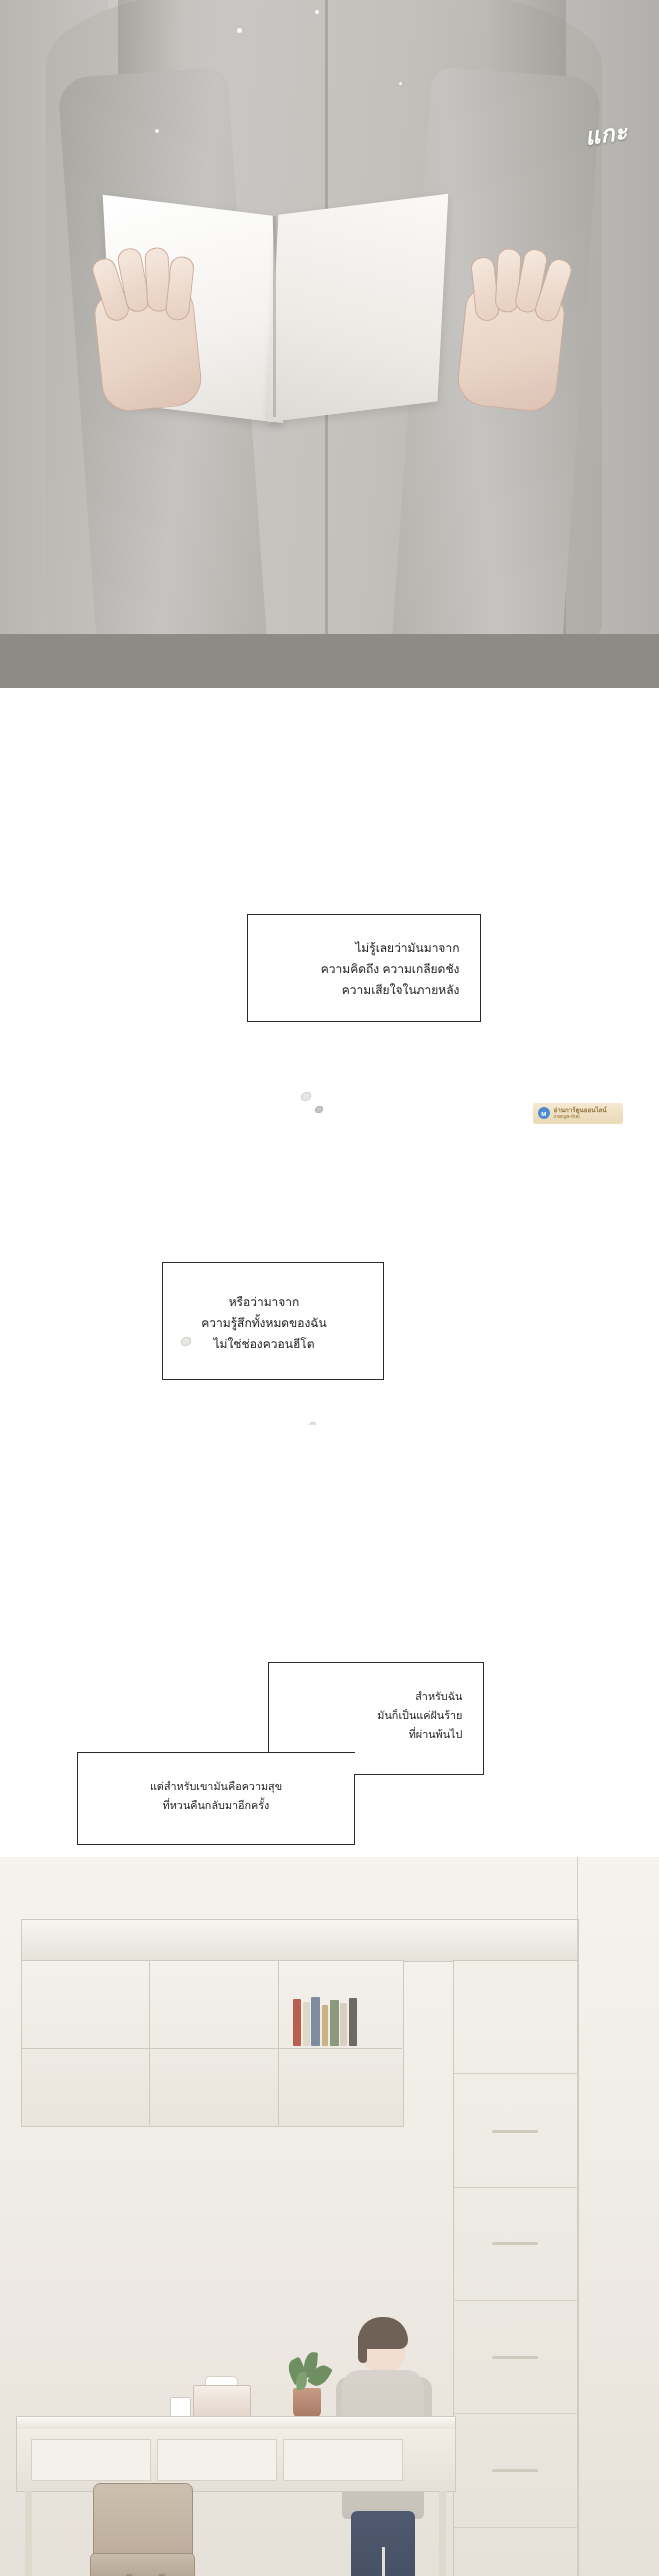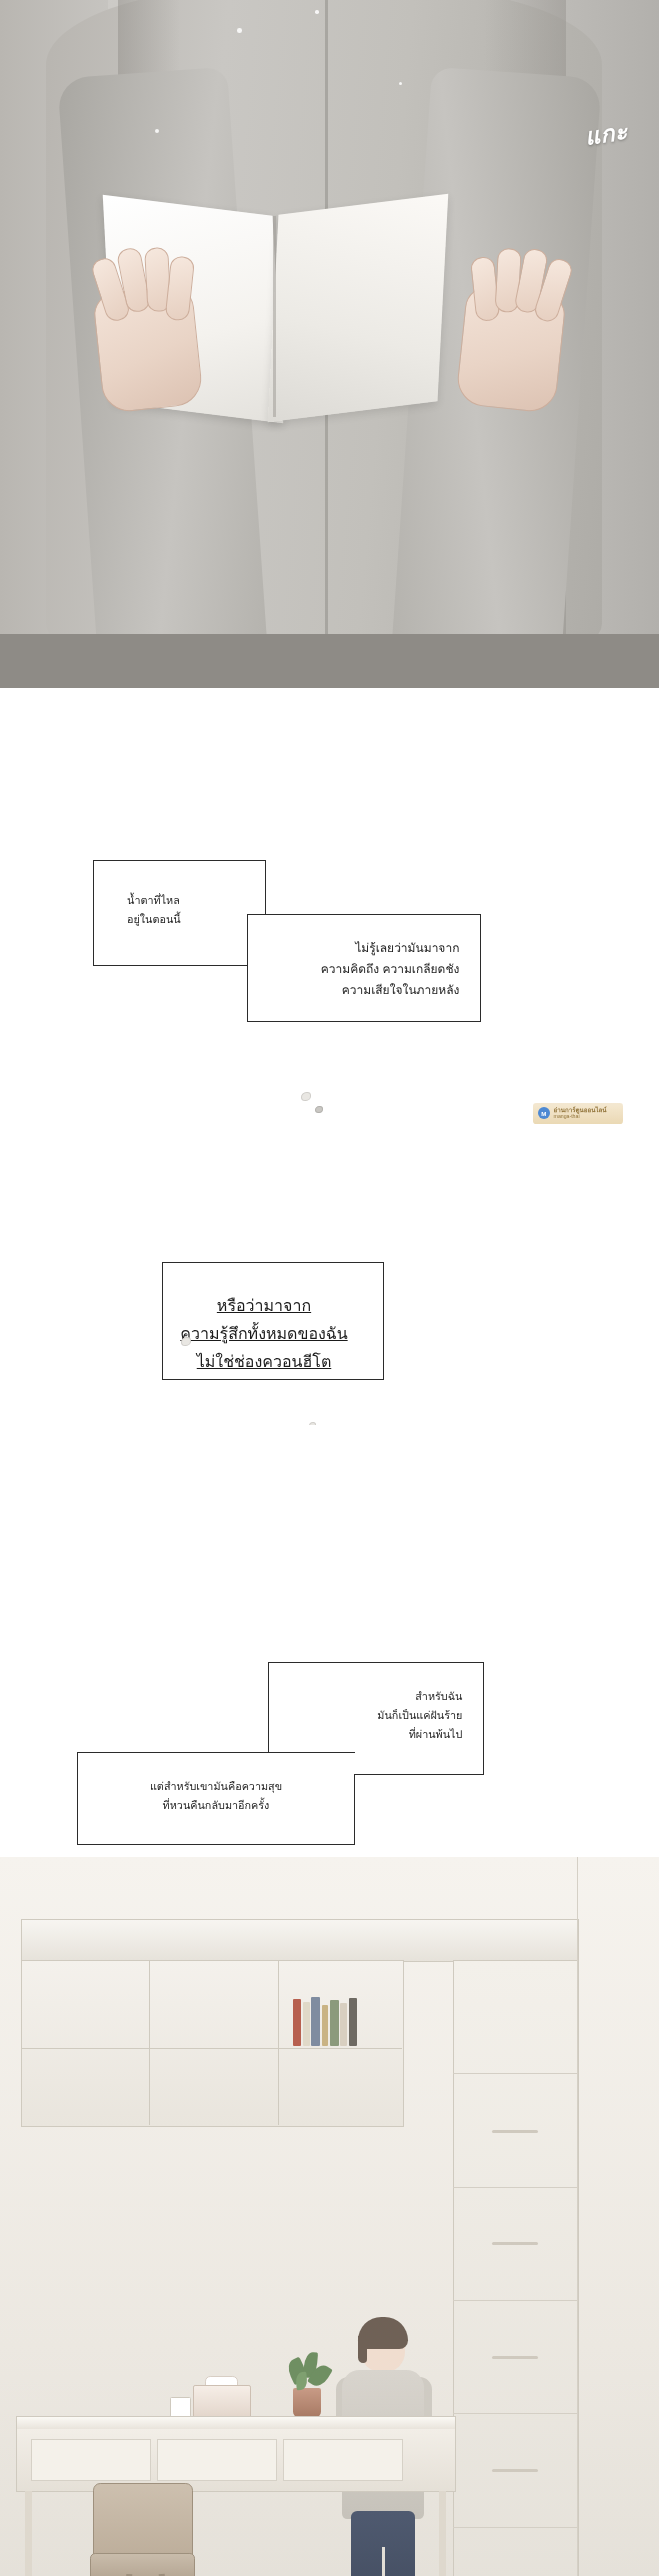--- a/index.html
+++ b/index.html
@@ -249,22 +249,21 @@
 
   
   .box-c {
     left: 162px; top: 1262px;
     width: 222px; height: 118px;
   }
   .box-c .txt {
     position: absolute;
     left: 0; right: 18px; top: 29px;
     text-align: center;
-    font-size: 16px;
-    text-decoration: underline;
+    font-size: 12px;
   }
 
   
   .panel-text2 {
     position: absolute;
     left: 0;
     top: 1425px;
     width: 659px;
     height: 433px;
     background: #ffffff;
@@ -483,24 +482,20 @@
       <span style="left:155px;top:129px;width:4.1px;height:4.1px;"></span>
     </div>
 
     <div class="ph1-sfx">แกะ</div>
 
     <div class="ph1-wall-dark"></div>
   </div>
 
   <div class="panel-text1"></div>
 
-  <div class="box box-a">
-    <div class="txt">น้ำตาที่ไหล
-อยู่ในตอนนี้</div>
-  </div>
   <div class="box box-b">
     <div class="txt">ไม่รู้เลยว่ามันมาจาก
 ความคิดถึง ความเกลียดชัง
 ความเสียใจในภายหลัง</div>
   </div>
   <div class="patch-ab"></div>
 
   <div class="petal" style="left:301px; top:1092px;"></div>
   <div class="petal dark" style="left:315px; top:1106px; width:5.7px;height:5.2px;"></div>
 

